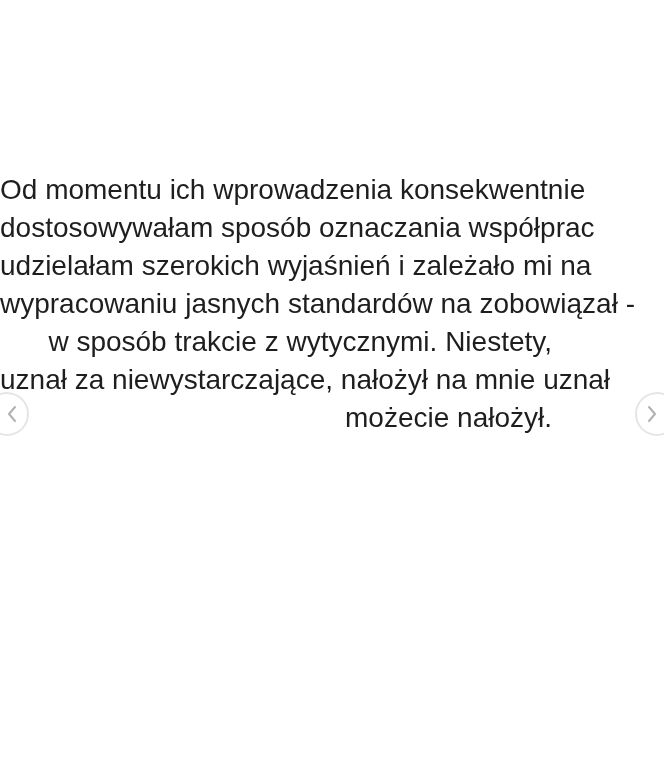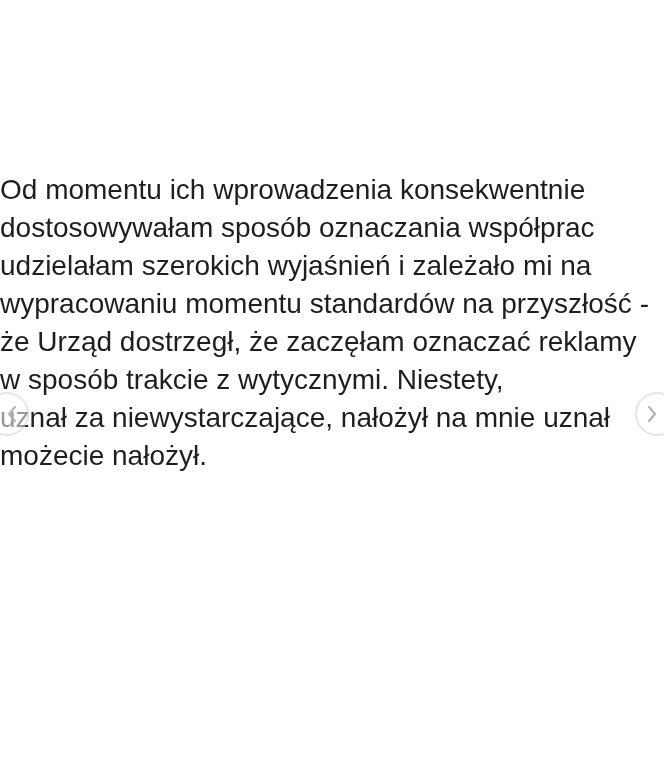--- a/index.html
+++ b/index.html
@@ -13,21 +13,21 @@
     width: 664px;
     height: 762px;
     background: #ffffff;
     overflow: hidden;
   }
   .statement {
     position: absolute;
     top: 171px;
     left: 0;
     width: 552px;
-    text-align: left;
+    text-align: right;
     font-size: 28px;
     line-height: 38px;
     font-weight: 400;
     color: #1e1e1e;
     letter-spacing: 0px;
   }
   .statement .line {
     white-space: nowrap;
   }
   .nav {
@@ -60,22 +60,21 @@
 </style>
 </head>
 <body>
 
 <div class="screen">
 
   <div class="statement">
     <div class="line">Od momentu ich wprowadzenia konsekwentnie</div>
     <div class="line">dostosowywałam sposób oznaczania współprac</div>
     <div class="line">udzielałam szerokich wyjaśnień i zależało mi na</div>
-    <div class="line">wypracowaniu momentu standardów na przyszłość -</div>
-    <div class="line">że Urząd dostrzegł, że zaczęłam oznaczać reklamy</div>
+    <div class="line">wypracowaniu jasnych standardów na zobowiązał -</div>
     <div class="line">w sposób trakcie z wytycznymi. Niestety,</div>
     <div class="line">uznał za niewystarczające, nałożył na mnie uznał</div>
     <div class="line">możecie nałożył.</div>
   </div>
 
   <button class="nav nav-prev">
     <span style="display:flex;">
       <svg width="12" height="20" viewBox="0 0 12 20">
         <polyline points="9,3 3,10 9,17"></polyline>
       </svg>

